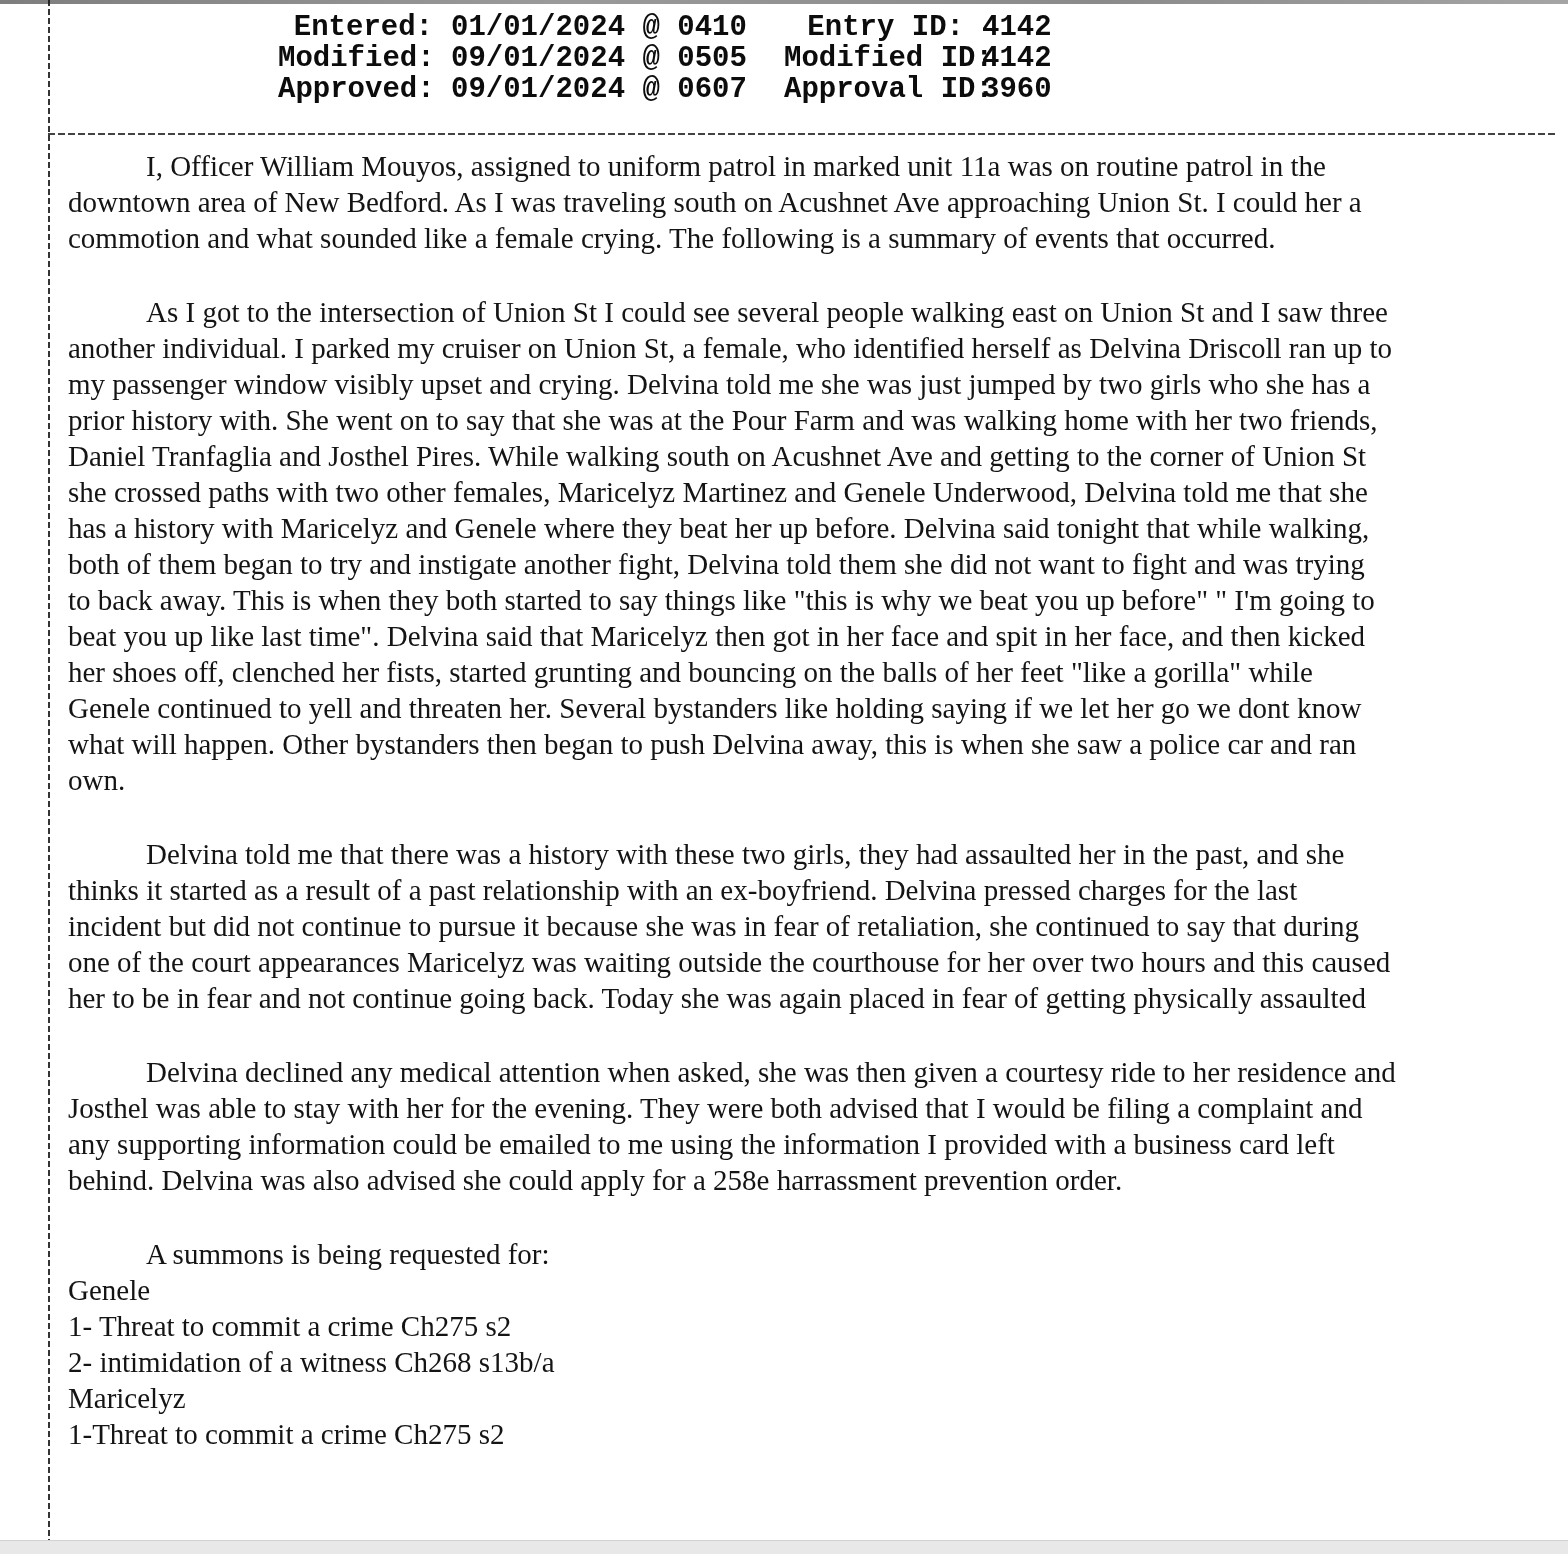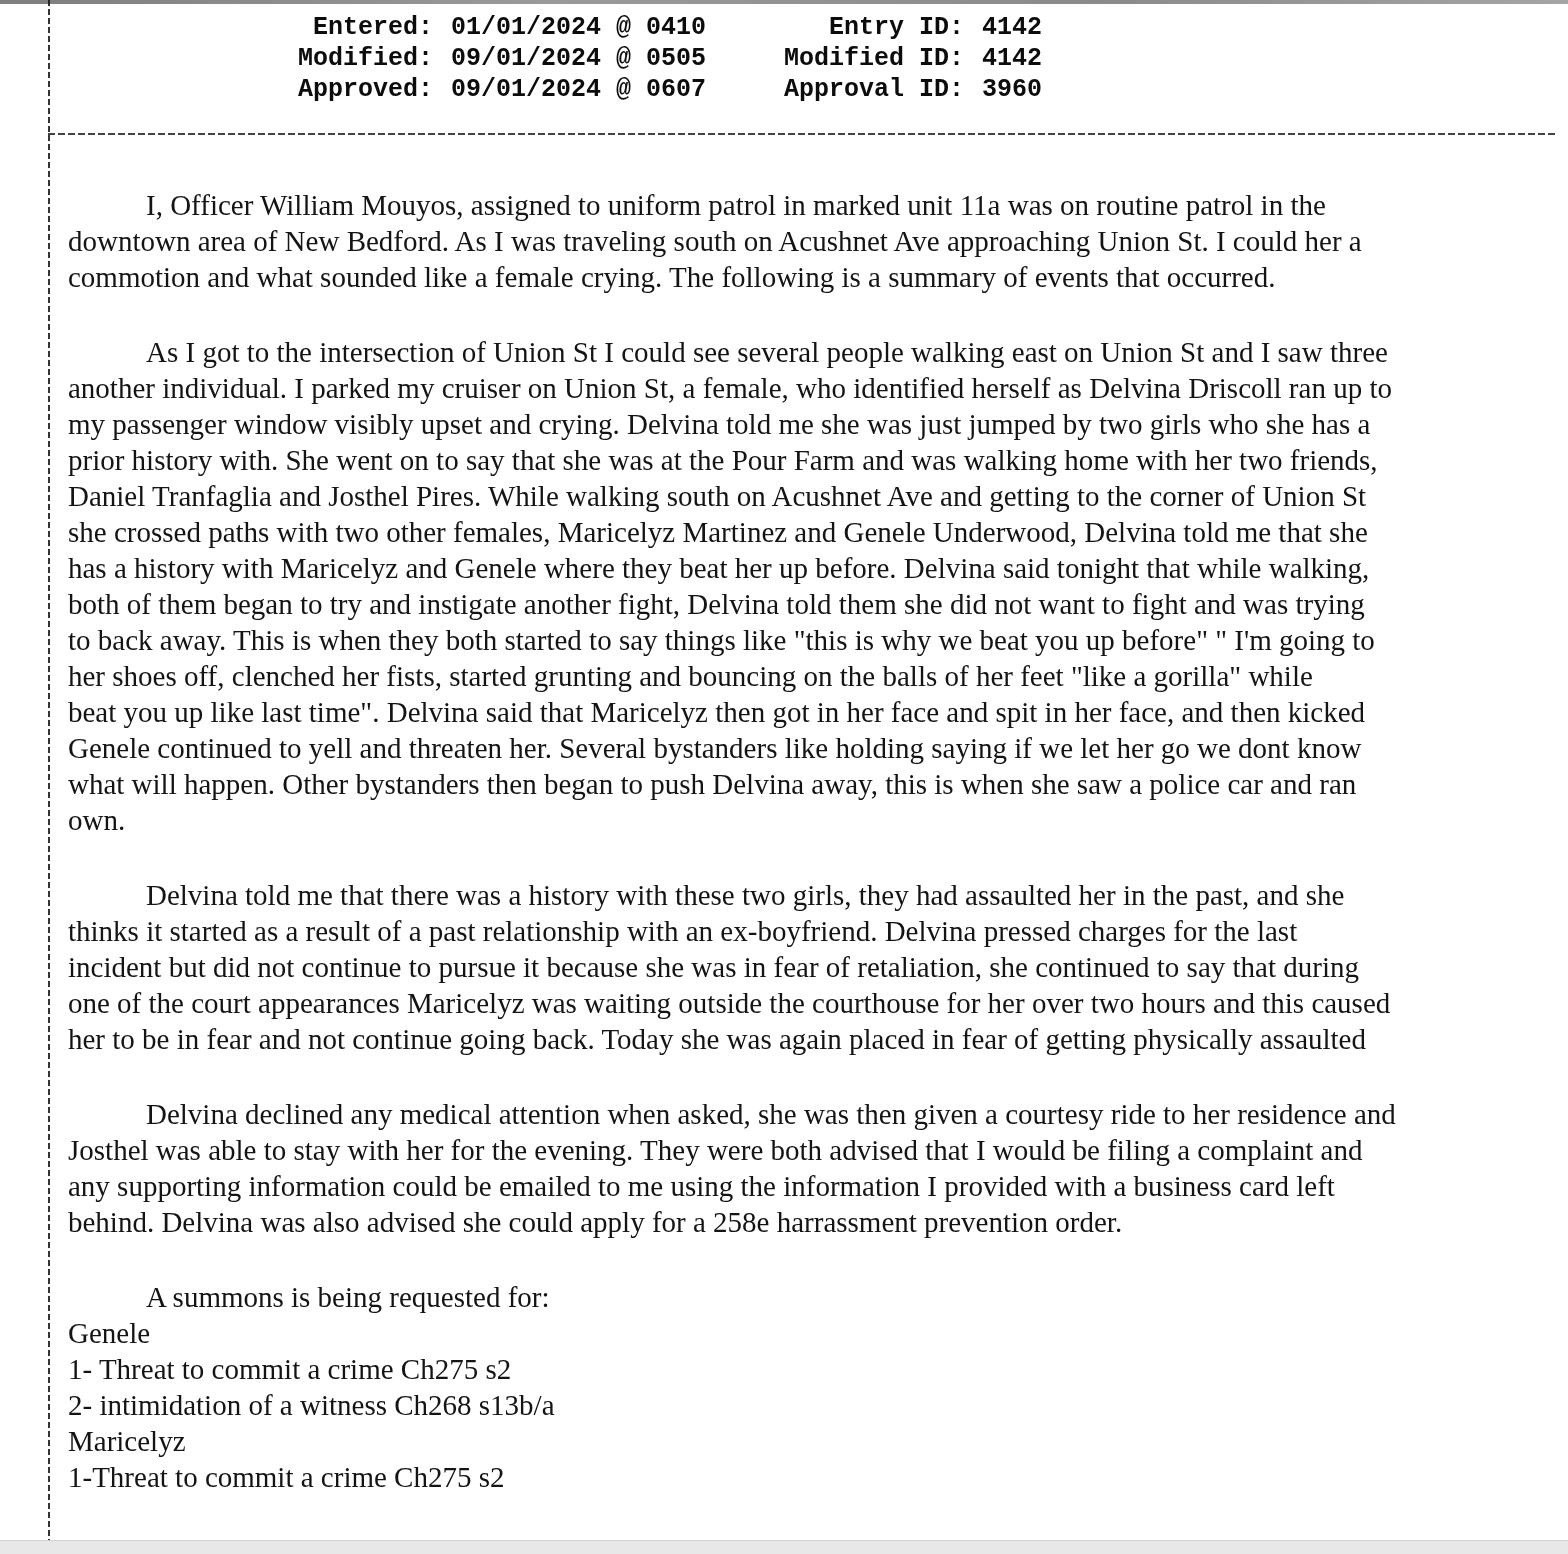--- a/index.html
+++ b/index.html
@@ -26,33 +26,33 @@
       rgba(25,25,25,0.88) 0px 6px, rgba(25,25,25,0) 6px 9px);
   }
   .rule-h {
     position: absolute; left: 48px; top: 133px; right: 12px; height: 2px;
     background: repeating-linear-gradient(to right,
       rgba(25,25,25,0.82) 0px 7px, rgba(25,25,25,0) 7px 10px);
   }
   .hdr {
     position: absolute; left: 278px; top: 12px;
     font-family: "Liberation Mono", monospace;
-    font-weight: 700; font-size: 25px; line-height: 31px; color: #0c0c0c;
+    font-weight: 700; font-size: 29px; line-height: 31px; color: #0c0c0c;
   }
   .hdr-row { display: grid; grid-template-columns: 155px 315px 180px auto; column-gap: 18px; }
   .hlabel, .hid-label { text-align: right; white-space: nowrap; }
   .hval, .hid-value { text-align: left; white-space: nowrap; }
   .nar {
     position: absolute; left: 68px; top: 148px; width: 1412px;
     font-size: 29px; line-height: 36px; color: #141414;
   }
   .para { margin: 0 0 38px 0; }
   .para:last-child { margin-bottom: 0; }
   .line { white-space: nowrap; height: 36px; }
-  .line.indent { padding-left: 78px; margin-top: 39px; }
+  .line.indent { padding-left: 78px; }
 </style>
 </head>
 <body>
 
 <div class="page">
   <div class="edge-top"></div>
   <div class="rule-v"></div>
   <div class="rule-h"></div>
 
   <div class="hdr" id="hdr">
@@ -85,22 +85,22 @@
       <div class="para">
         <div class="line indent">As I got to the intersection of Union St I could see several people walking east on Union St and I saw three</div>
         <div class="line">another individual. I parked my cruiser on Union St, a female, who identified herself as Delvina Driscoll ran up to</div>
         <div class="line">my passenger window visibly upset and crying. Delvina told me she was just jumped by two girls who she has a</div>
         <div class="line">prior history with. She went on to say that she was at the Pour Farm and was walking home with her two friends,</div>
         <div class="line">Daniel Tranfaglia and Josthel Pires. While walking south on Acushnet Ave and getting to the corner of Union St</div>
         <div class="line">she crossed paths with two other females, Maricelyz Martinez and Genele Underwood, Delvina told me that she</div>
         <div class="line">has a history with Maricelyz and Genele where they beat her up before. Delvina said tonight that while walking,</div>
         <div class="line">both of them began to try and instigate another fight, Delvina told them she did not want to fight and was trying</div>
         <div class="line">to back away. This is when they both started to say things like "this is why we beat you up before" " I'm going to</div>
+        <div class="line">beat you up like last time". Delvina said that Maricelyz then got in her face and spit in her face, and then kicked</div>
         <div class="line">her shoes off, clenched her fists, started grunting and bouncing on the balls of her feet "like a gorilla" while</div>
-        <div class="line">beat you up like last time". Delvina said that Maricelyz then got in her face and spit in her face, and then kicked</div>
         <div class="line">Genele continued to yell and threaten her. Several bystanders like holding saying if we let her go we dont know</div>
         <div class="line">what will happen. Other bystanders then began to push Delvina away, this is when she saw a police car and ran</div>
         <div class="line">own.</div>
       </div>
       <div class="para">
         <div class="line indent">Delvina told me that there was a history with these two girls, they had assaulted her in the past, and she</div>
         <div class="line">thinks it started as a result of a past relationship with an ex-boyfriend. Delvina pressed charges for the last</div>
         <div class="line">incident but did not continue to pursue it because she was in fear of retaliation, she continued to say that during</div>
         <div class="line">one of the court appearances Maricelyz was waiting outside the courthouse for her over two hours and this caused</div>
         <div class="line">her to be in fear and not continue going back. Today she was again placed in fear of getting physically assaulted</div>

